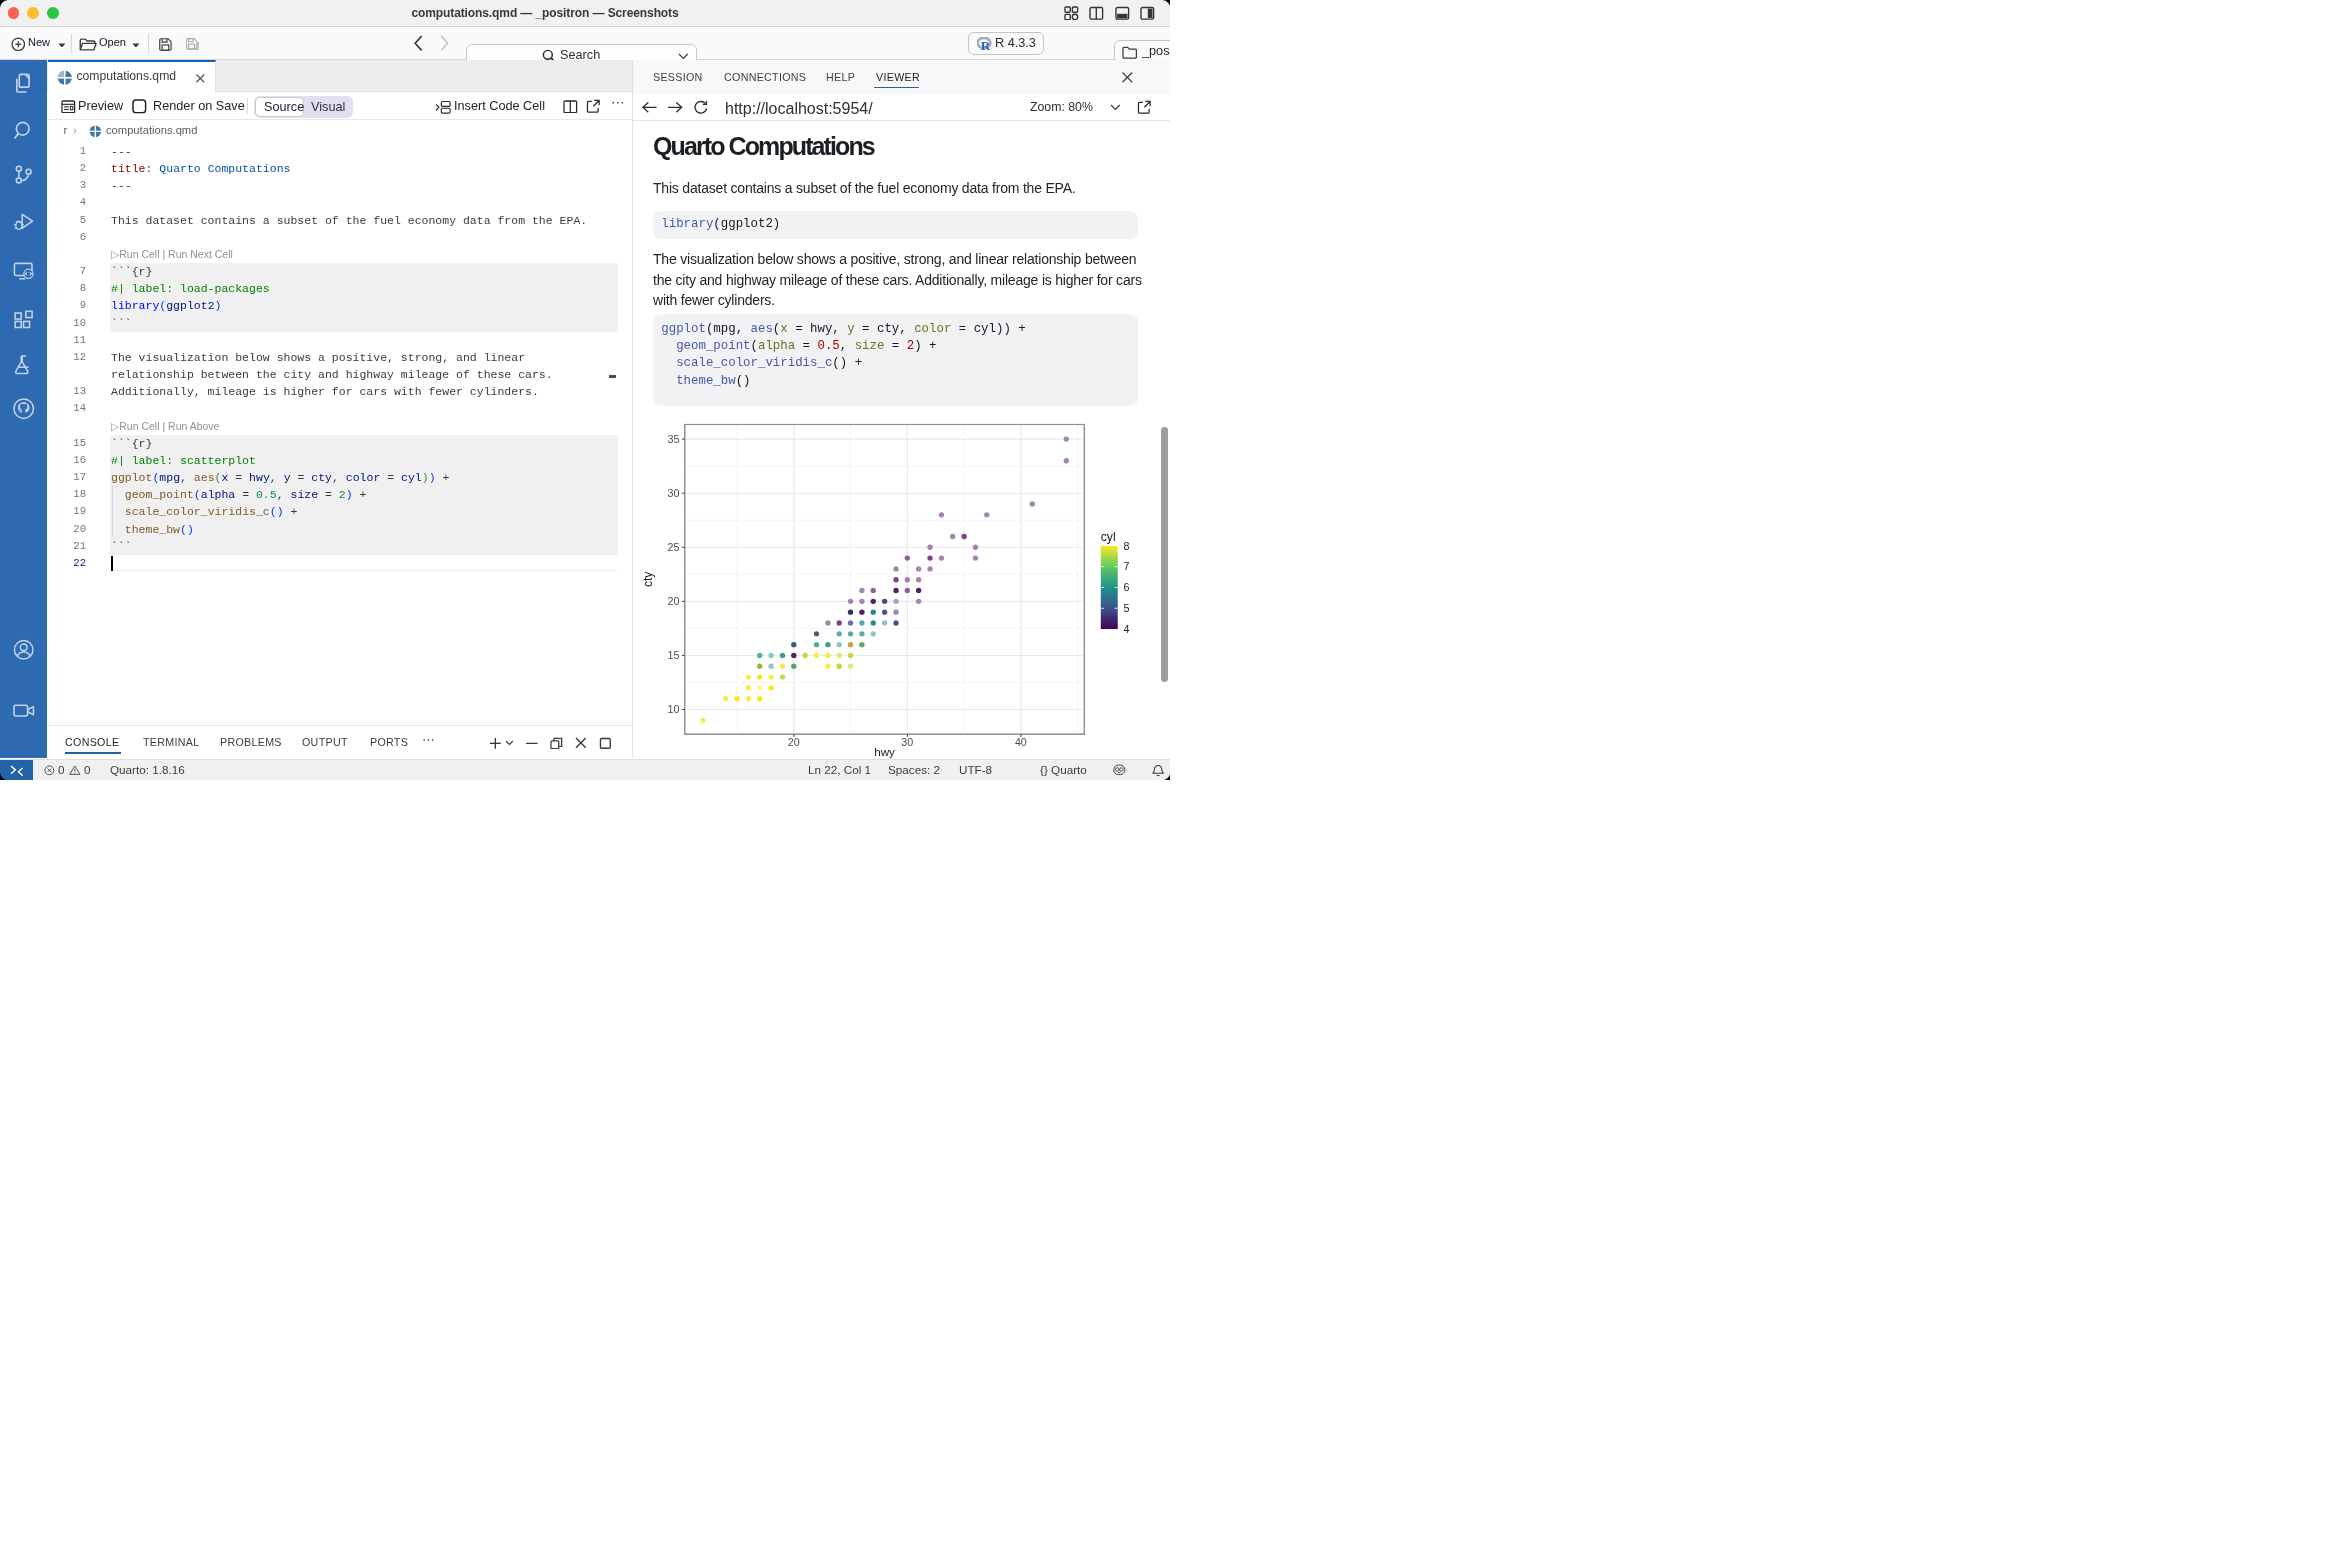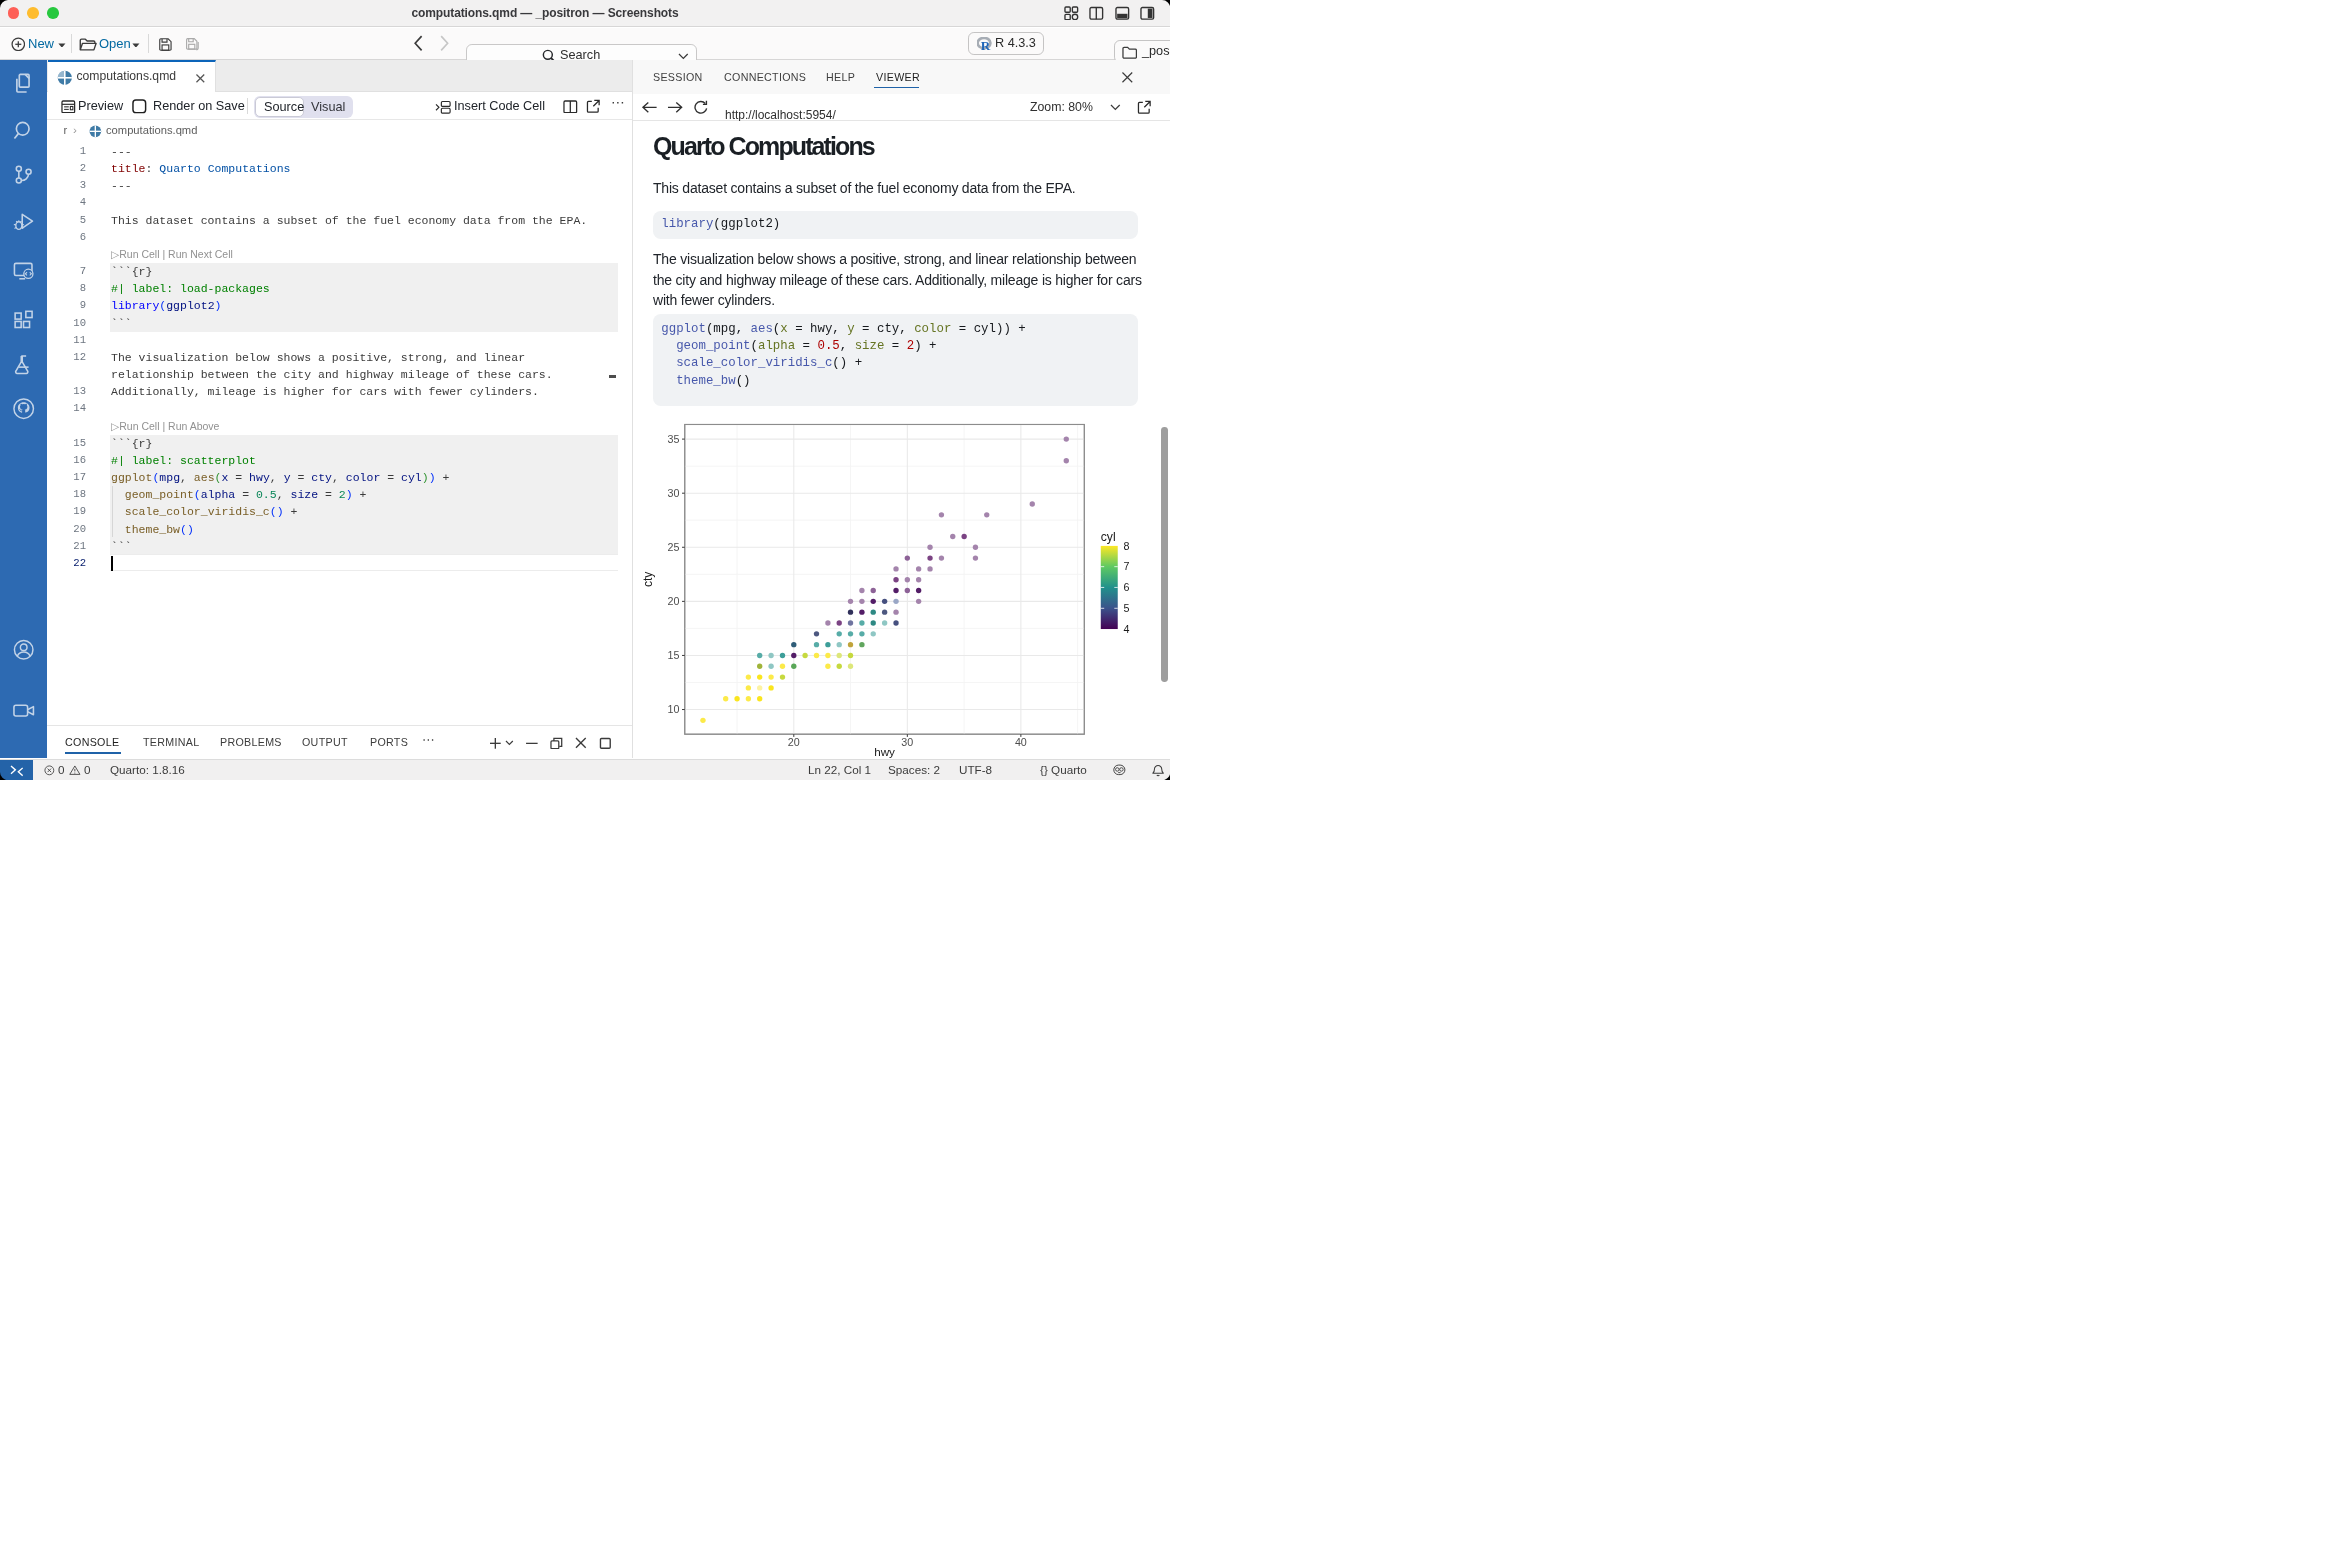--- a/index.html
+++ b/index.html
@@ -10,21 +10,21 @@
   svg { display:block; }
 
   
   #titlebar { left:0; top:0; width:1170px; height:27px; background:#f2f1f1; border-bottom:1px solid #d7d6d6; }
   .tl { position:absolute; top:7.3px; width:11.7px; height:11.7px; border-radius:50%; }
   #title-text { position:absolute; top:5.9px; left:0; width:1090px; text-align:center;
     font-size:12px; font-weight:bold; color:#39393c; letter-spacing:-0.1px; }
 
   
   #toolbar { left:0; top:28px; width:1170px; height:32px; background:#fbfafa; border-bottom:1px solid #d7d6d6; }
-  .tbtxt { position:absolute; top:7.8px; font-size:13px; color:#0369a1; }
+  .tbtxt { position:absolute; top:7.8px; font-size:11px; color:#0f172a; }
   .sep { position:absolute; top:5.9px; width:1px; height:19.5px; background:#d9d9d9; }
   #searchbox { position:absolute; left:466px; top:16px; width:231px; height:22.4px; border:1px solid #c9c8c8;
      border-radius:5.9px; background:#fdfdfd; }
   .rbtn { position:absolute; top:4.4px; height:22.4px; border:1px solid #c5c4c4; border-radius:5.9px; background:#fbfafa; font-size:12.7px; color:#2a2a2a; }
 
   
   #activitybar { left:0; top:60px; width:47px; height:698px; background:#2d6ab2; }
   .ai { position:absolute; left:11.7px; width:23.4px; height:23.4px; opacity:0.92; }
 
   
@@ -371,21 +371,21 @@
       <svg style="position:absolute;left:7.8px; top:7.3px;" width="16.6" height="12.7" viewBox="0 0 17 13" fill="none" xmlns="http://www.w3.org/2000/svg">
           <path d="M16 6.5 H2 M7.5 1.5 L2 6.5 L7.5 11.5" stroke="#2f2f2f" stroke-width="1.4"></path>
         </svg>
         <svg style="position:absolute;left:34px; top:7.3px;" width="16.6" height="12.7" viewBox="0 0 17 13" fill="none" xmlns="http://www.w3.org/2000/svg">
           <path d="M1 6.5 H15 M9.5 1.5 L15 6.5 L9.5 11.5" stroke="#2f2f2f" stroke-width="1.4"></path>
         </svg>
         <svg style="position:absolute;left:60px; top:6.3px;" width="14.6" height="13.7" viewBox="0 0 15 14" fill="none" xmlns="http://www.w3.org/2000/svg">
           <path d="M12.6 3.5 a6 6 0 1 0 1.4 5" stroke="#2f2f2f" stroke-width="1.4"></path>
           <path d="M13.8 0.8 v3.6 h-3.6" stroke="#2f2f2f" stroke-width="1.4"></path>
         </svg>
-      <span style="position:absolute; left:92px; top:5.9px; font-size:12px; color:#2f2f2f;margin-top:8px;">http://localhost:5954/</span>
+      <span style="position:absolute; left:92px; top:5.9px; font-size:16px; color:#2f2f2f;">http://localhost:5954/</span>
       <span style="position:absolute; left:397px; top:5.9px; font-size:12.3px; color:#2f2f2f;">Zoom: 80%</span>
       <svg style="position:absolute;left:477px; top:10.2px;" width="10.7" height="6.8" viewBox="0 0 11 7" fill="none" xmlns="http://www.w3.org/2000/svg">
           <path d="M1 1 L5.5 5.5 L10 1" stroke="#3b3b3b" stroke-width="1.3"></path>
         </svg>
       <svg style="position:absolute;left:504px; top:6.3px;" width="14.6" height="14.6" viewBox="0 0 15 15" fill="none" xmlns="http://www.w3.org/2000/svg">
           <path d="M6 2.5 h-3.5 a1 1 0 0 0 -1 1 v9 a1 1 0 0 0 1 1 h9 a1 1 0 0 0 1 -1 v-3.5" stroke="#2a2a2a" stroke-width="1.3"></path>
           <path d="M8.5 1.5 h5 v5 M13.2 1.8 L7.5 7.5" stroke="#2a2a2a" stroke-width="1.3"></path>
         </svg>
     </div>
     <div id="viewer">

